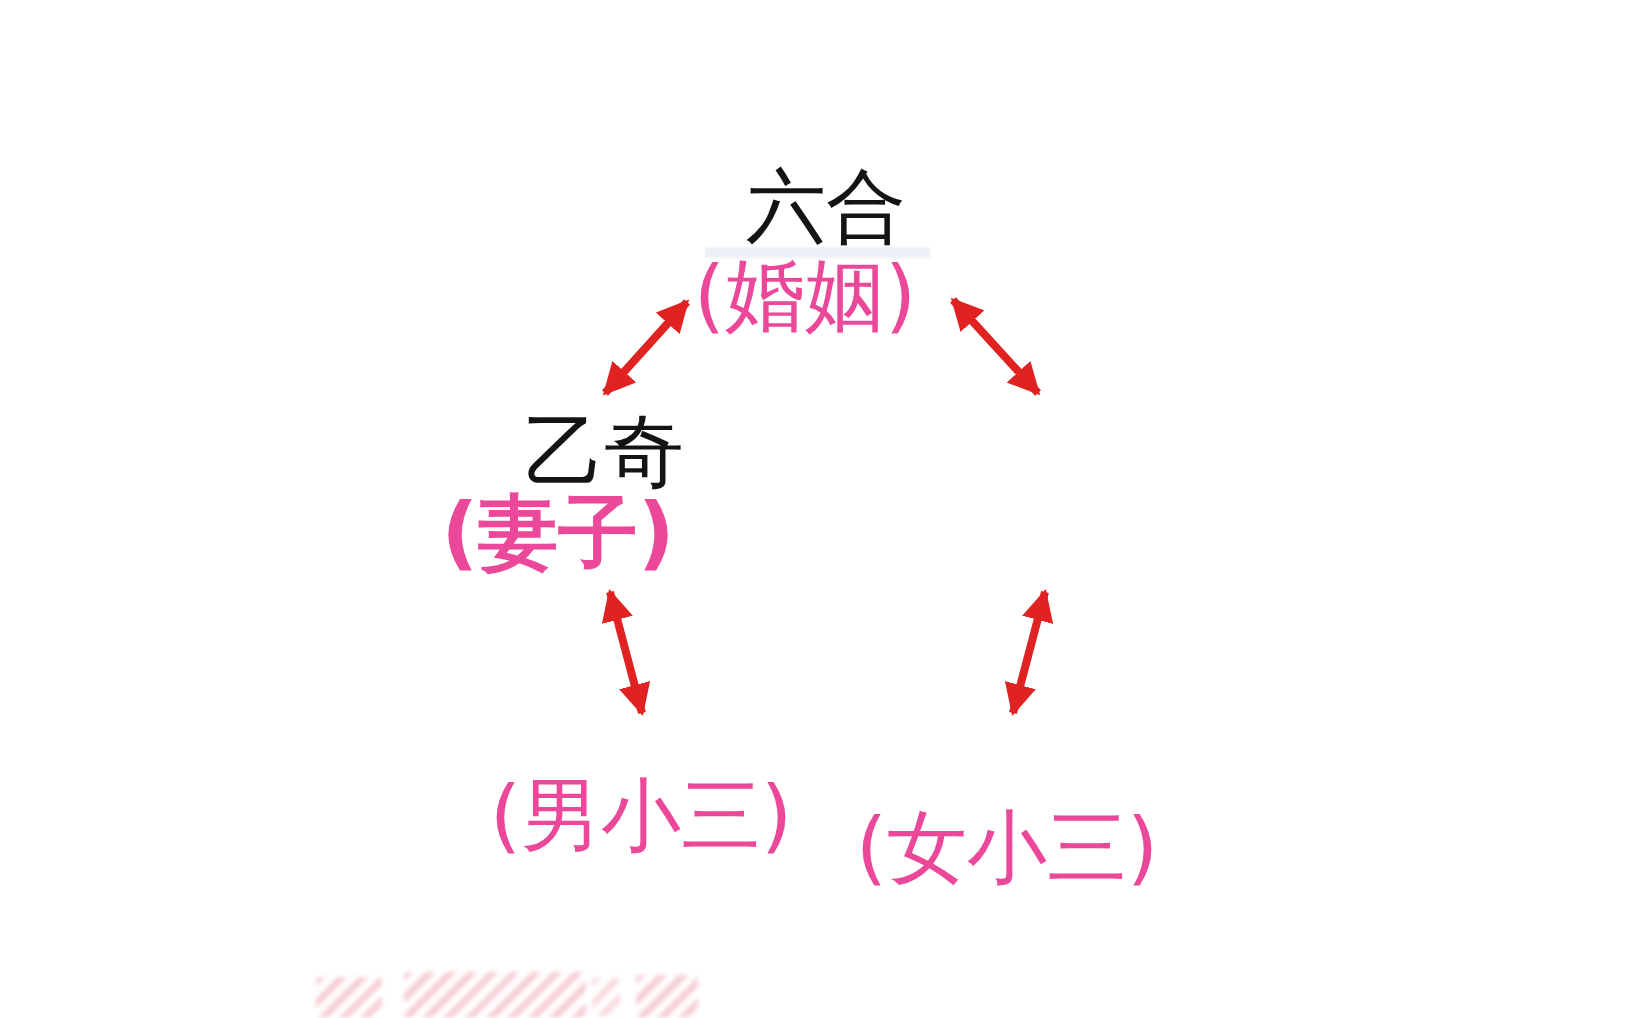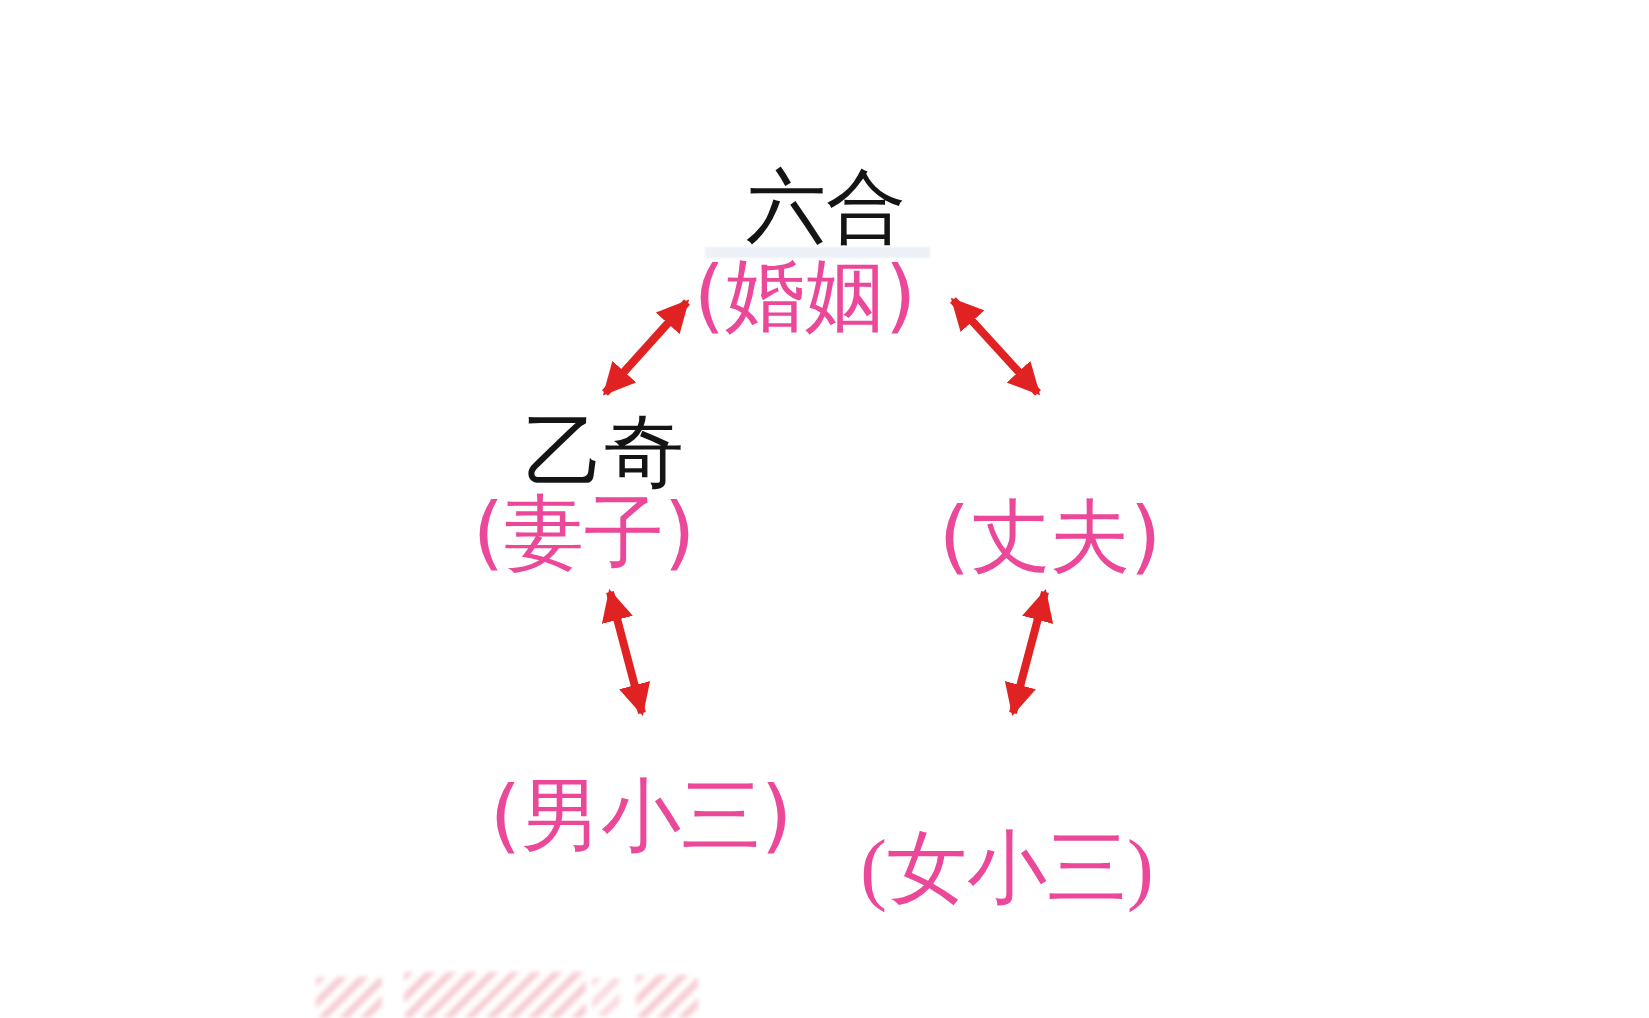--- a/index.html
+++ b/index.html
@@ -70,27 +70,26 @@
   <line x1="687" y1="302" x2="605" y2="393" stroke="#e02222" stroke-width="8" marker-start="url(#ah)" marker-end="url(#ah)"></line>
       <line x1="953" y1="300" x2="1038" y2="393" stroke="#e02222" stroke-width="8" marker-start="url(#ah)" marker-end="url(#ah)"></line>
       <line x1="610" y1="592" x2="642" y2="713" stroke="#e02222" stroke-width="8" marker-start="url(#ah)" marker-end="url(#ah)"></line>
       <line x1="1045" y1="592" x2="1013" y2="713" stroke="#e02222" stroke-width="8" marker-start="url(#ah)" marker-end="url(#ah)"></line>
     </svg>
 
   <div class="txt t-black" style="left: 826px; top: 207px;">六合</div>
   <div class="txt t-red" style="left: 805px; top: 296px;">(婚姻)</div>
 
   <div class="txt t-black" style="left: 604px; top: 452px;">乙奇</div>
-  <div class="txt t-red" style="left: 584px; top: 533px;">(妻子)</div>
+  <div class="txt t-red" style="left: 558px; top: 533px; font-weight: bold;">(妻子)</div>
 
-  <div class="txt t-red" style="left: 1050px; top: 537px;">(丈夫)</div>
 
   <div class="txt t-red" style="left: 641px; top: 816px;">(男小三)</div>
 
-  <div class="txt t-red" style="left: 1007px; top: 868px; font-family: Liberation Serif, serif;">(女小三)</div>
+  <div class="txt t-red" style="left: 1007px; top: 848px;">(女小三)</div>
 
   <div class="jpeg-band"></div>
 
   <div class="smudge s1"></div>
   <div class="smudge s2"></div>
   <div class="smudge s3"></div>
   <div class="smudge s4"></div>
 
 </div>
 

